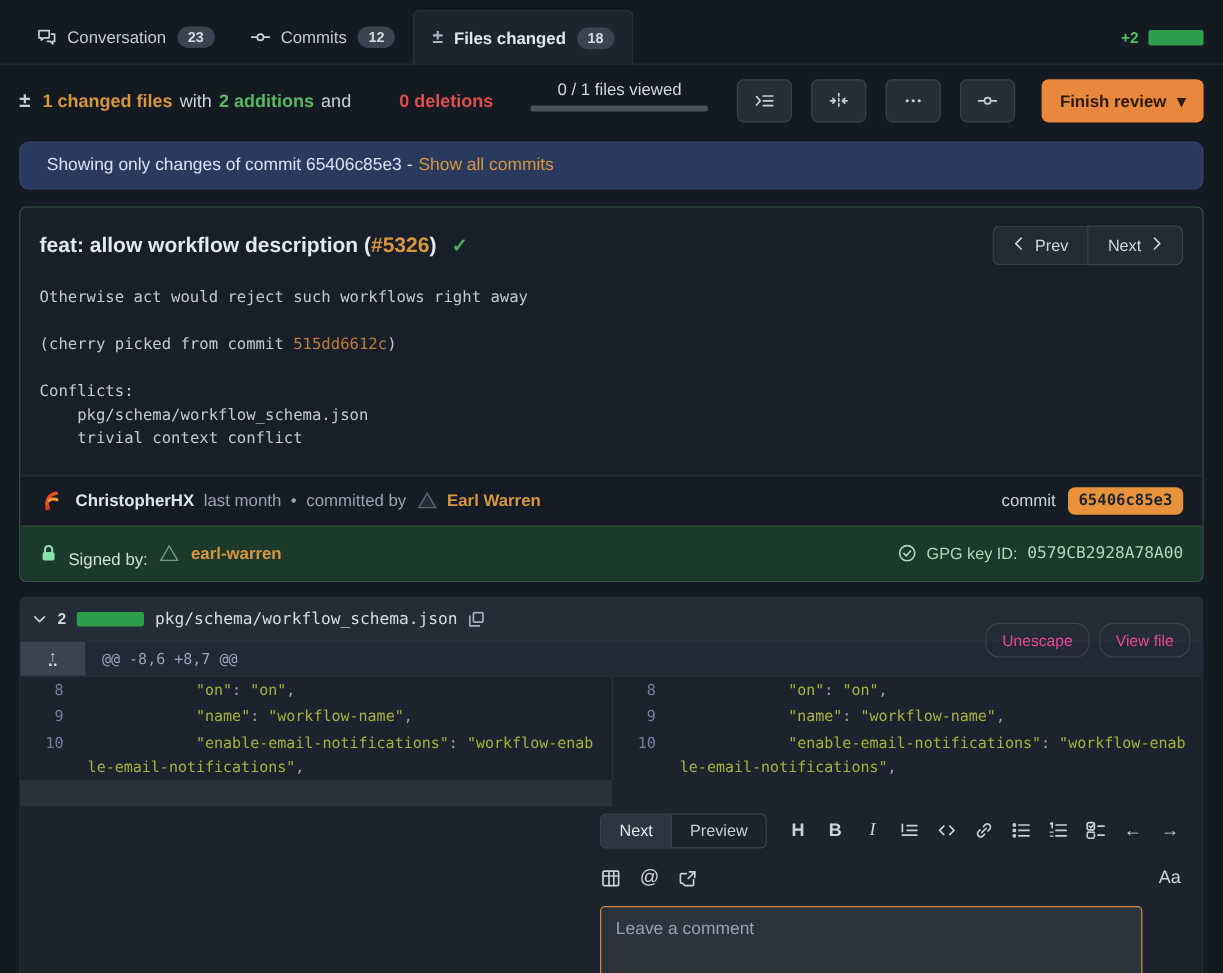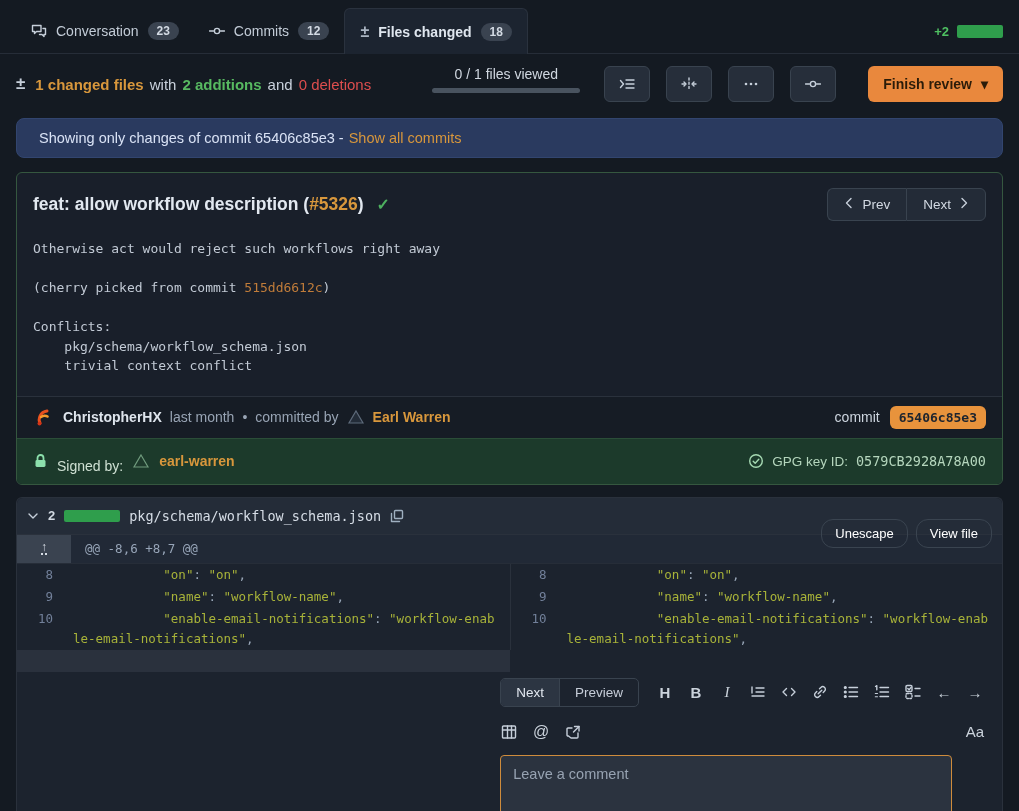--- a/index.html
+++ b/index.html
@@ -18,27 +18,27 @@
   .diffstat-top { margin-left:auto; display:flex; align-items:center; gap:8px; margin-bottom:14px; }
   .diffstat-num { color:#4fc162; font-weight:bold; font-size:13px; }
   .diffstat-bar { width:46px; height:13px; background:#2f9e4c; border-radius:2px; }
 
   
   .toolbar-row { display:flex; align-items:center; padding:12px 16px 14px 16px; }
   .summary { display:flex; align-items:center; gap:6px; font-size:15px; }
   .summary .glyph { font-size:17px; font-weight:bold; color:#c6cfda; margin-right:4px; }
   .c-orange { color:#d8973c; font-weight:bold; }
   .c-green { color:#57b961; font-weight:bold; }
-  .c-red { color:#dd4e4e; font-weight:normal; }
+  .c-red { color:#dd4e4e; font-weight:bold;margin-left:34px; }
   .toolbar-right { margin-left:auto; display:flex; align-items:flex-start; gap:16px; }
   .viewed { display:flex; flex-direction:column; align-items:center; gap:6px; margin-right:8px; }
   .viewed-label { font-size:14px; color:#d0d7e0; }
   .viewed-track { width:148px; height:5px; background:#49535f; border-radius:3px; }
   .icon-btn { width:46px; height:36px; background:#262e3a; border:1px solid #39434f; border-radius:6px; display:flex; align-items:center; justify-content:center; cursor:pointer; }
-  .finish-btn { height:36px; background:#e9883d; border:none; border-radius:6px; color:#2b1c09; font-weight:bold; font-size:14px; padding:0 15px; display:flex; align-items:center; gap:9px; cursor:pointer; margin-left:16px; font-family:"Liberation Sans",sans-serif; }
+  .finish-btn { height:36px; background:#e9883d; border:none; border-radius:6px; color:#2b1c09; font-weight:bold; font-size:14px; padding:0 15px; display:flex; align-items:center; gap:9px; cursor:pointer; margin-left:6px; font-family:"Liberation Sans",sans-serif; }
 
   
   .banner { margin:2px 16px 14px 16px; background:#2a3a5f; border:1px solid #32456f; border-radius:8px; height:40px; display:flex; align-items:center; padding:0 22px; font-size:14.5px; color:#d9e2f5; gap:5px; }
   .banner a { color:#d8973c; text-decoration:none; cursor:pointer; }
 
   
   .commit-box { margin:0 16px; border:1px solid #35573f; border-radius:6px; background:#191f2a; overflow:hidden; }
   .commit-header { display:flex; align-items:center; padding:15px 16px 10px 16px; }
   .commit-title { font-size:17.5px; font-weight:bold; color:#e2e8f0; }
   .commit-title .issue { color:#d8973c; }
@@ -63,21 +63,21 @@
   .gpg-right { margin-left:auto; display:flex; align-items:center; gap:8px; color:#b5d6bd; font-size:13.5px; }
   .gpg-key { font-family:"DejaVu Sans Mono",monospace; }
 
   
   .diff-box { margin:12px 16px 0 16px; border:1px solid #2a313c; border-bottom:none; border-radius:6px 6px 0 0; background:#1c232e; height:315px; }
   .file-header { height:37px; background:#242c38; border-radius:6px 6px 0 0; display:flex; align-items:center; gap:9px; padding:0 10px; border-bottom:1px solid #2a313c; }
   .file-changes { font-weight:bold; font-size:13px; color:#d2d9e2; }
   .file-bar { width:56px; height:12px; background:#2f9e4c; border-radius:2px; }
   .file-name { font-family:"DejaVu Sans Mono",monospace; font-size:13.5px; color:#d6dde6; }
   .file-actions { margin-left:auto; display:flex; gap:8px; }
-  .ghost-btn { background:transparent; border:1px solid #3a4450; border-radius:12px; color:#ffffff; font-size:13px; padding:6px 13px; cursor:pointer; font-family:"Liberation Sans",sans-serif;margin-top:36px; }
+  .ghost-btn { background:transparent; border:1px solid #3a4450; border-radius:12px; color:#ec4899; font-size:13px; padding:6px 13px; cursor:pointer; font-family:"Liberation Sans",sans-serif;margin-top:36px; }
   .hunk-row { display:flex; align-items:stretch; height:29px; background:#212936; border-bottom:1px solid #262d38; }
   .expand-cell { width:54px; background:#3a4350; display:flex; align-items:center; justify-content:center; cursor:pointer; }
   .expand-glyph { color:#d7dde5; font-size:12px; line-height:10px; text-align:center; border-bottom:2px dotted #d7dde5; padding-bottom:1px; }
   .hunk-text { font-family:"DejaVu Sans Mono",monospace; font-size:12.5px; color:#97a5b8; display:flex; align-items:center; padding-left:14px; }
   .diff-split { display:flex; align-items:flex-start; }
   .diff-half { width:50%; }
   .diff-half.right { border-left:1px solid #2a313c; }
   .diff-half table { width:100%; border-collapse:collapse; table-layout:fixed; }
   td.ln { width:46px; text-align:right; padding:1px 10px 1px 0; color:#72809a; font-family:"DejaVu Sans Mono",monospace; font-size:12.5px; vertical-align:top; line-height:20px; cursor:pointer; }
   td.code { padding:1px 8px 1px 10px; font-family:"DejaVu Sans Mono",monospace; font-size:12.5px; line-height:20px; color:#98a6b7; white-space:pre-wrap; word-break:break-all; position:relative; }

